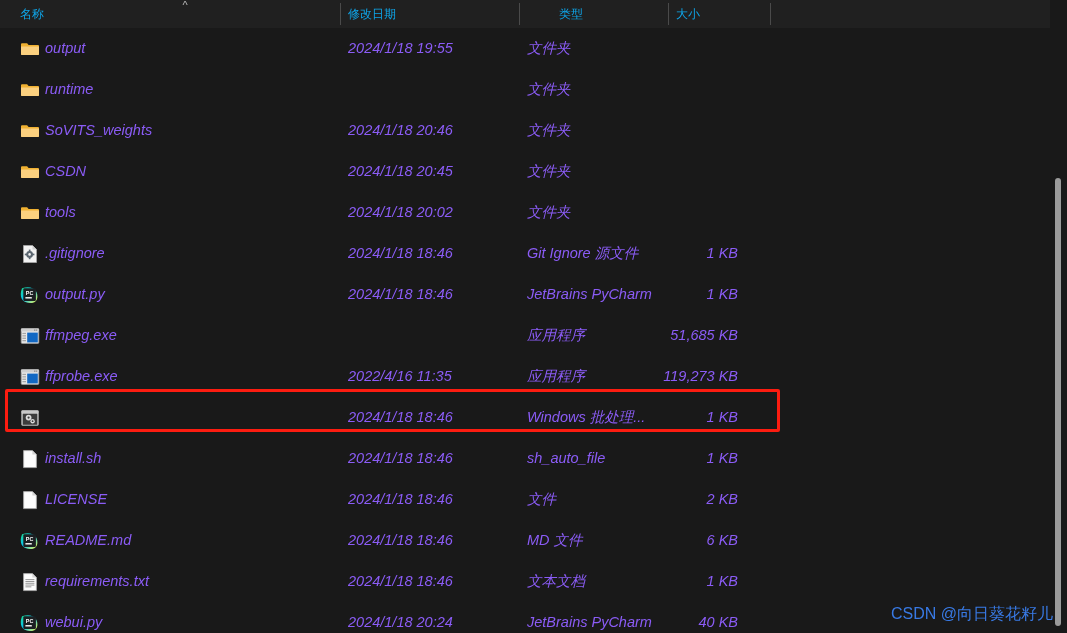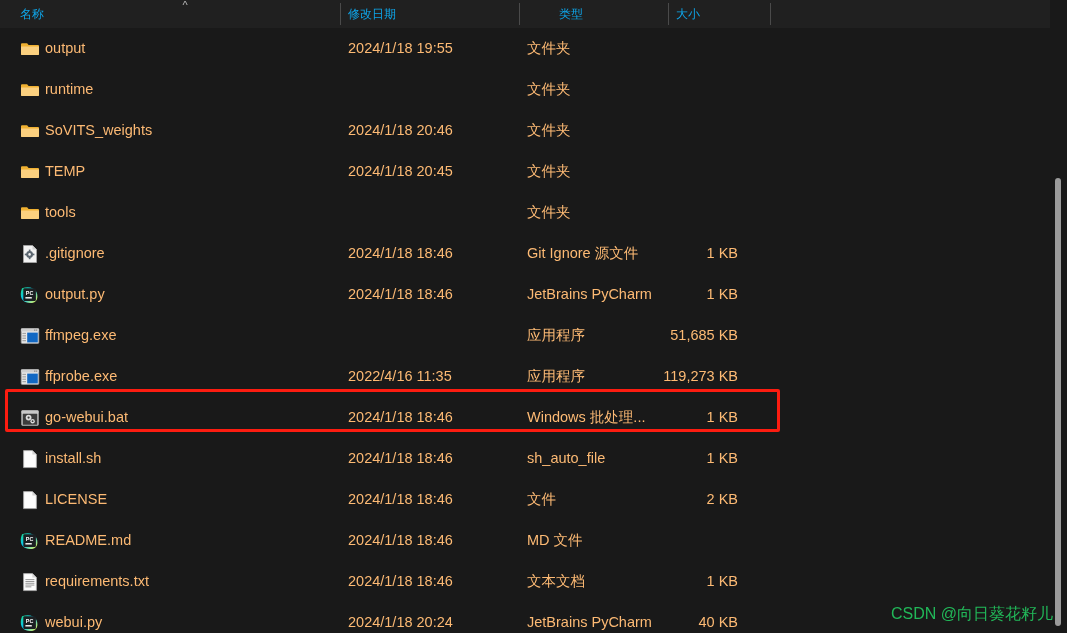--- a/index.html
+++ b/index.html
@@ -50,24 +50,25 @@
   .rows { position: absolute; top: 28px; left: 0; width: 1067px; }
   .row {
     position: relative;
     height: 41px;
     width: 1067px;
   }
   .cell {
     position: absolute;
     top: 0; height: 41px;
     line-height: 41px;
-    color: #fdba74;
+    color: #8b5cf6;
     font-size: 14.5px;
     white-space: nowrap;
     overflow: hidden;
+    font-style: italic;
   }
   .c-name { left: 45px; width: 285px; }
   .c-date { left: 348px; width: 165px; }
   .c-type { left: 527px; width: 135px; }
   .c-size { left: 616px; width: 122px; text-align: right; }
 
   .icon-wrap {
     position: absolute;
     left: 20px; top: 11px;
     width: 20px; height: 20px;
@@ -96,21 +97,21 @@
     left: 5px; top: 178px;
     width: 6px; height: 448px;
     background: #9b9b9b;
     border-radius: 3px;
   }
 
   
   .watermark {
     position: absolute;
     right: 14px; bottom: 8px;
-    color: #22c55e;
+    color: #3b82f6;
     font-size: 16px;
     opacity: 0.92;
     white-space: nowrap;
     user-select: none;
   }
 </style>
 </head>
 <body>
 
 <div id="explorer">
@@ -175,33 +176,34 @@
         <div class="cell c-type">文件夹</div>
         <div class="cell c-size"></div>
       </div>
       <div class="row">
         <div class="icon-wrap">
           <svg width="20" height="20" viewBox="0 0 20 20">
             <path d="M1 5.2a1 1 0 0 1 1-1h5.1l1.5 1.7H18a1 1 0 0 1 1 1V15a1 1 0 0 1-1 1H2a1 1 0 0 1-1-1z" fill="#f0b132"></path>
             <path d="M1 7.6h18V15a1 1 0 0 1-1 1H2a1 1 0 0 1-1-1z" fill="#fbd07f"></path>
           </svg>
         </div>
-        <div class="cell c-name">TEMP</div>
+        <div class="cell c-name">CSDN</div>
         <div class="cell c-date">2024/1/18 20:45</div>
         <div class="cell c-type">文件夹</div>
         <div class="cell c-size"></div>
       </div>
       <div class="row">
         <div class="icon-wrap">
           <svg width="20" height="20" viewBox="0 0 20 20">
             <path d="M1 5.2a1 1 0 0 1 1-1h5.1l1.5 1.7H18a1 1 0 0 1 1 1V15a1 1 0 0 1-1 1H2a1 1 0 0 1-1-1z" fill="#f0b132"></path>
             <path d="M1 7.6h18V15a1 1 0 0 1-1 1H2a1 1 0 0 1-1-1z" fill="#fbd07f"></path>
           </svg>
         </div>
         <div class="cell c-name">tools</div>
+        <div class="cell c-date">2024/1/18 20:02</div>
         <div class="cell c-type">文件夹</div>
         <div class="cell c-size"></div>
       </div>
       <div class="row">
         <div class="icon-wrap">
           <svg width="20" height="20" viewBox="0 0 20 20">
             <path d="M3.5 1.5h9l4 4v13h-13z" fill="#f2f2f2" stroke="#a8a8a8" stroke-width="0.8"></path>
             <path d="M12.5 1.5v4h4z" fill="#cfcfcf"></path>
             <circle cx="9.6" cy="10.4" r="3.4" fill="#5b6670"></circle>
             <circle cx="9.6" cy="10.4" r="1.3" fill="#f2f2f2"></circle>
@@ -289,21 +291,20 @@
           <svg width="20" height="20" viewBox="0 0 20 20">
             <rect x="1.6" y="2.6" width="16.8" height="14.8" rx="1" fill="#efefef" stroke="#9a9a9a" stroke-width="0.8"></rect>
             <rect x="1.6" y="2.6" width="16.8" height="2.6" fill="#c9c9c9"></rect>
             <rect x="2.6" y="5.6" width="14.8" height="11.2" fill="#3c3c3c"></rect>
             <circle cx="8.6" cy="9.6" r="2.9" fill="#dcdcdc"></circle>
             <circle cx="8.6" cy="9.6" r="1.1" fill="#3c3c3c"></circle>
             <circle cx="12.6" cy="13.2" r="2.2" fill="#dcdcdc"></circle>
             <circle cx="12.6" cy="13.2" r="0.9" fill="#3c3c3c"></circle>
           </svg>
         </div>
-        <div class="cell c-name">go-webui.bat</div>
         <div class="cell c-date">2024/1/18 18:46</div>
         <div class="cell c-type">Windows 批处理...</div>
         <div class="cell c-size">1 KB</div>
       </div>
       <div class="row">
         <div class="icon-wrap">
           <svg width="20" height="20" viewBox="0 0 20 20">
             <path d="M3.6 1.6h8.8l4 4v13h-12.8z" fill="#fdfdfd" stroke="#a8a8a8" stroke-width="0.9"></path>
             <path d="M12.4 1.6v4h4z" fill="#d4d4d4"></path>
           </svg>
@@ -337,20 +338,21 @@
             </defs>
             <path d="M2 3.2c4-1.2 7.5-1.5 11 .2 3.2 1.6 4.6 5 4.4 8.6-.2 3.4-2 5.4-5.2 5.9-3.6.6-7-.2-9.4-2.6C.9 13.3.4 9.6 1 6.4z" fill="url(#pcg)"></path>
             <rect x="3.3" y="3.3" width="12.6" height="12.6" rx="1.2" fill="#1b1f22"></rect>
             <text x="9.6" y="10.1" font-family="Liberation Sans, sans-serif" font-size="5.4" font-weight="bold" fill="#ffffff" text-anchor="middle">PC</text>
             <rect x="5.4" y="12.1" width="6.4" height="1.4" fill="#ffffff"></rect>
           </svg>
         </div>
         <div class="cell c-name">README.md</div>
         <div class="cell c-date">2024/1/18 18:46</div>
         <div class="cell c-type">MD 文件</div>
+        <div class="cell c-size">6 KB</div>
       </div>
       <div class="row">
         <div class="icon-wrap">
           <svg width="20" height="20" viewBox="0 0 20 20">
             <path d="M3.6 1.6h8.8l4 4v13h-12.8z" fill="#fdfdfd" stroke="#a8a8a8" stroke-width="0.9"></path>
             <path d="M12.4 1.6v4h4z" fill="#d4d4d4"></path>
             <g fill="#8d8d8d">
               <rect x="5.4" y="7.2" width="9" height="0.9"></rect>
               <rect x="5.4" y="9" width="9" height="0.9"></rect>
               <rect x="5.4" y="10.8" width="9" height="0.9"></rect>

